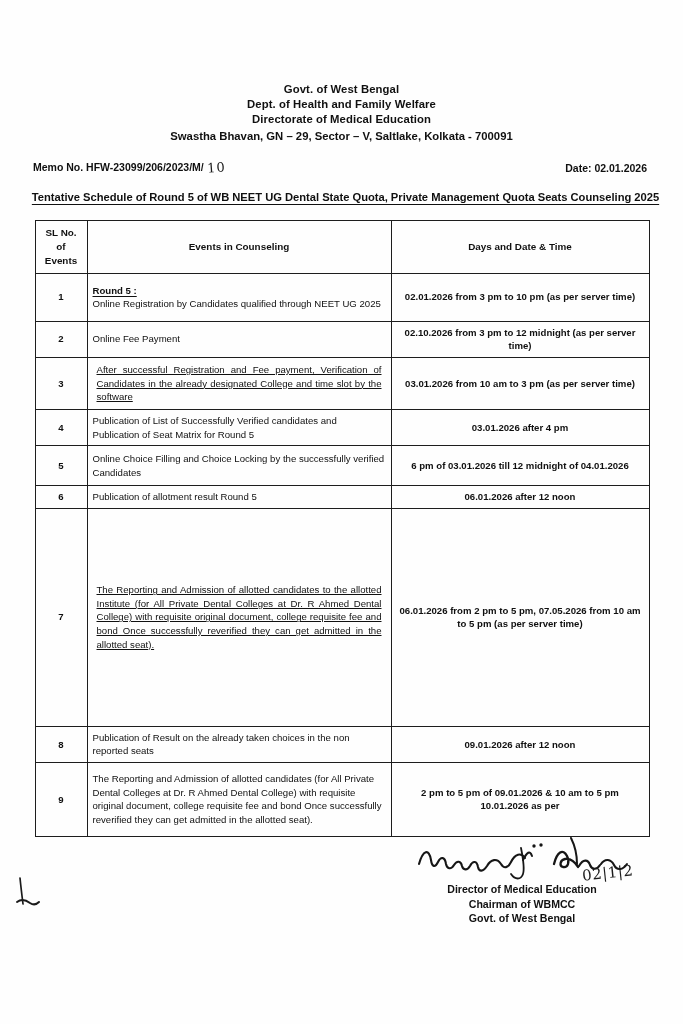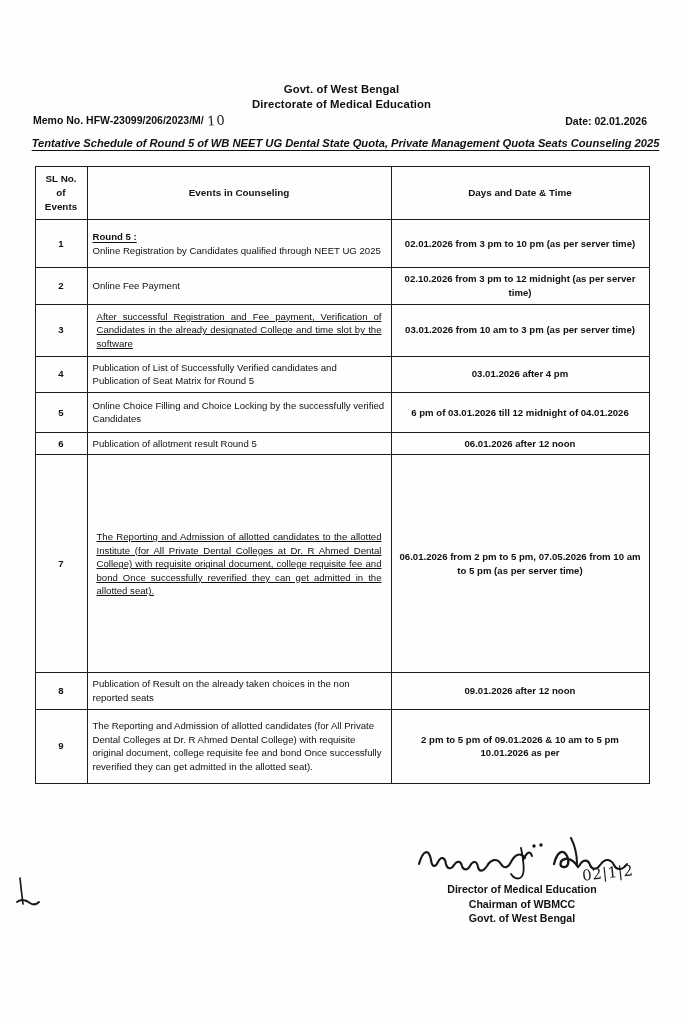--- a/index.html
+++ b/index.html
@@ -37,20 +37,21 @@
     color: #111;
   }
   .letterhead .lh-address {
     font-weight: bold;
     font-size: 11.3px;
     margin-top: 2px;
   }
 
   
   .memo-row {
+    margin-top: 14px;
     padding: 0 36px 0 33px;
     display: flex;
     justify-content: space-between;
     align-items: flex-end;
     font-weight: bold;
     font-size: 10.5px;
   }
   .memo-no {
     display: flex;
     align-items: baseline;
@@ -60,30 +61,29 @@
     font-family: "DejaVu Serif", serif;
     font-weight: normal;
     font-size: 13px;
     transform: rotate(-4deg) translateY(1px);
     letter-spacing: 1px;
     color: #1a1a1a;
   }
 
   
   .doc-title {
-    margin-top: 10px;
+    margin-top: 17px;
     padding: 0 12px 0 20px;
     font-weight: bold;
     font-size: 11.2px;
     text-align: center;
     text-decoration: underline;
     text-underline-offset: 3px;
     white-space: nowrap;
     letter-spacing: -0.02px;
-    font-style: italic;
   }
 
   
   .table-wrap {
     margin: 17px auto 8px auto;
     width: 614px;
   }
   table.schedule {
     width: 100%;
     border-collapse: collapse;
@@ -166,21 +166,23 @@
     top: 876px;
   }
 </style>
 </head>
 <body>
 
 <div class="page">
 
   <div class="letterhead">
     <div class="lh-line">Govt. of West Bengal</div>
+    <div class="lh-line">Dept. of Health and Family Welfare</div>
     <div class="lh-line">Directorate of Medical Education</div>
+    <div class="lh-address">Swastha Bhavan, GN – 29, Sector – V, Saltlake, Kolkata - 700091</div>
   </div>
 
   <div class="memo-row">
     <div class="memo-no">
       <span>Memo No. HFW-23099/206/2023/M/</span>
       <span class="memo-hand">10</span>
     </div>
     <div>Date: 02.01.2026</div>
   </div>
 

